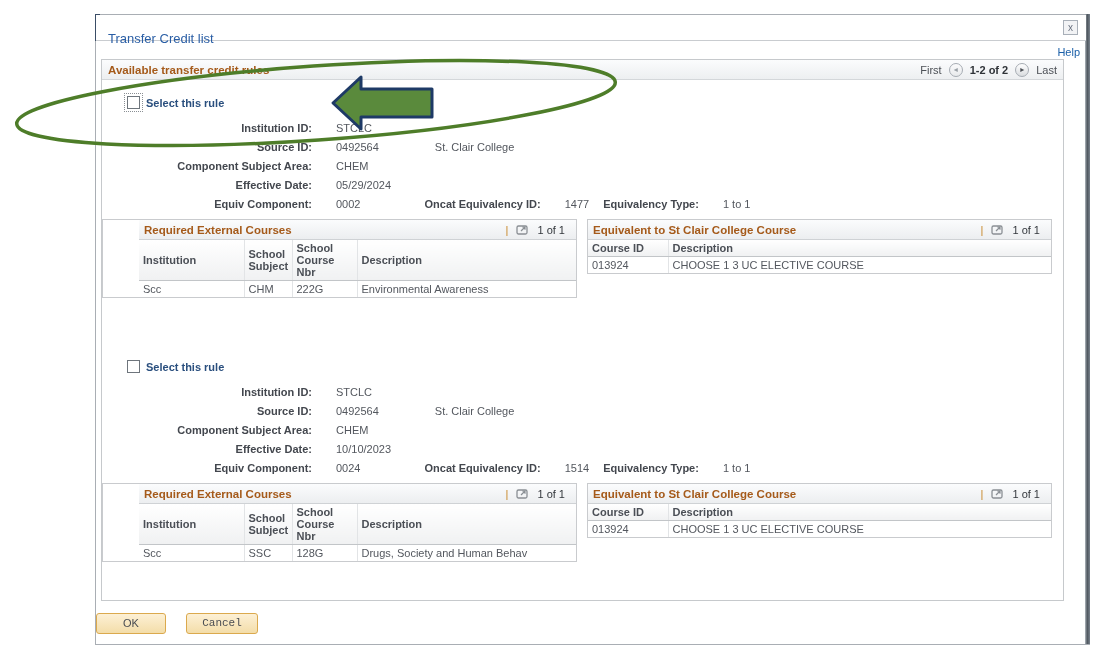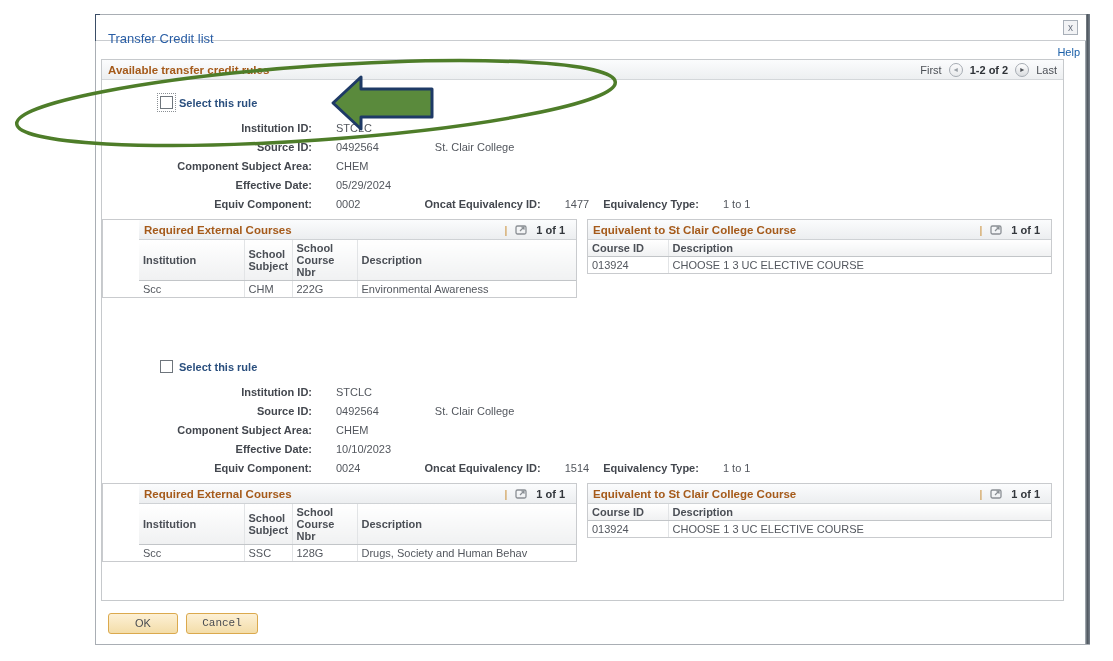--- a/index.html
+++ b/index.html
@@ -28,51 +28,51 @@
   .area-title { position:absolute; left:6px; top:4px; font-size:11.5px; font-weight:bold; color:#a55a1a; }
   .pager { position:absolute; right:6px; top:3px; display:flex; align-items:center; gap:7px; font-size:11px; color:#4c5056; }
   .pager .range { font-weight:bold; color:#2f3338; }
   .circ { width:14px; height:14px; border-radius:50%; border:1px solid #a6acb3;
           background:linear-gradient(#ffffff,#d9dcdf); font-size:8px; line-height:12px; text-align:center; color:#4c5056; cursor:pointer; }
   .circ.disabled { color:#9aa0a6; background:linear-gradient(#fbfbfc,#e8eaec); }
 
   
   .rule { position:absolute; left:0; width:963px; }
   .rule-1 { top:36px; } .rule-2 { top:300px; }
-  .select-row { position:absolute; left:25px; top:0; display:flex; align-items:center;margin-left:33px; }
+  .select-row { position:absolute; left:25px; top:0; display:flex; align-items:center; }
   .checkbox { width:13px; height:13px; border:1px solid #6e757c; background:#fff; cursor:pointer; }
   .checkbox.focused { outline:1px dotted #8a8f94; outline-offset:2px; }
   .select-label { margin-left:6px; font-size:11px; font-weight:bold; color:#2a4f7e; }
   .frow { position:absolute; left:0; display:flex; align-items:baseline; font-size:11px; }
   .flabel { display:inline-block; width:210px; text-align:right; font-weight:bold; color:#43474e; }
   .fval { margin-left:24px; color:#53575e; }
   .fextra-label { font-weight:bold; color:#43474e; }
 
   
   .grid { position:absolute; top:123px; border:1px solid #c9cbce; background:#fff; }
   .grid-ext { left:0; width:475px;padding-left:36px; }
   .grid-eq  { left:485px; width:465px; }
   .grid-head { height:20px; background:linear-gradient(#fbfcfd,#eceef0); border-bottom:1px solid #cfd2d5;
                display:flex; align-items:center; justify-content:space-between; padding:0 5px; }
   .grid-title { font-size:11.5px; font-weight:bold; color:#a55a1a; }
   .grid-tools { display:flex; align-items:center; gap:8px; }
   .pipe { color:#c8882a; font-size:11px; }
   .pop-icon { width:13px; height:11px; cursor:pointer; }
-  .grid-count { font-size:11px; font-weight:bold; color:#33373c; margin-right:6px; }
+  .grid-count { font-size:11px; font-weight:normal; color:#33373c; margin-right:6px; }
   table { width:100%; border-collapse:collapse; font-size:11px; table-layout:fixed; }
   th { font-weight:bold; color:#4b4f56; text-align:left; vertical-align:middle; padding:2px 4px;
        background:linear-gradient(#ffffff,#f0f1f2); border-bottom:1px solid #c2c5c8; border-right:1px solid #e2e4e6; }
   td { color:#53575e; padding:2px 4px; border-right:1px solid #e2e4e6; height:16px; }
   th:last-child, td:last-child { border-right:none; }
   .grid-ext th { height:30px; } .grid-eq th { height:14px; }
 
   
   .btn { position:absolute; top:598px; height:21px; background:linear-gradient(#fdf0d5,#f3dda9);
          border:1px solid #dba94d; border-radius:3px; font-size:11px; color:#4a4d52; text-align:center; line-height:19px; cursor:pointer; }
-  .btn-ok { left:12px; width:70px; }
+  .btn-ok { left:0; width:70px; }
   .btn-cancel { left:90px; width:72px;font-family:Liberation Mono, monospace; }
 
   
   .annotation { position:absolute; left:0; top:0; width:1113px; height:661px; pointer-events:none; z-index:50; }
 </style>
 </head>
 <body>
 
 <div class="canvas">
   <div class="modal">

